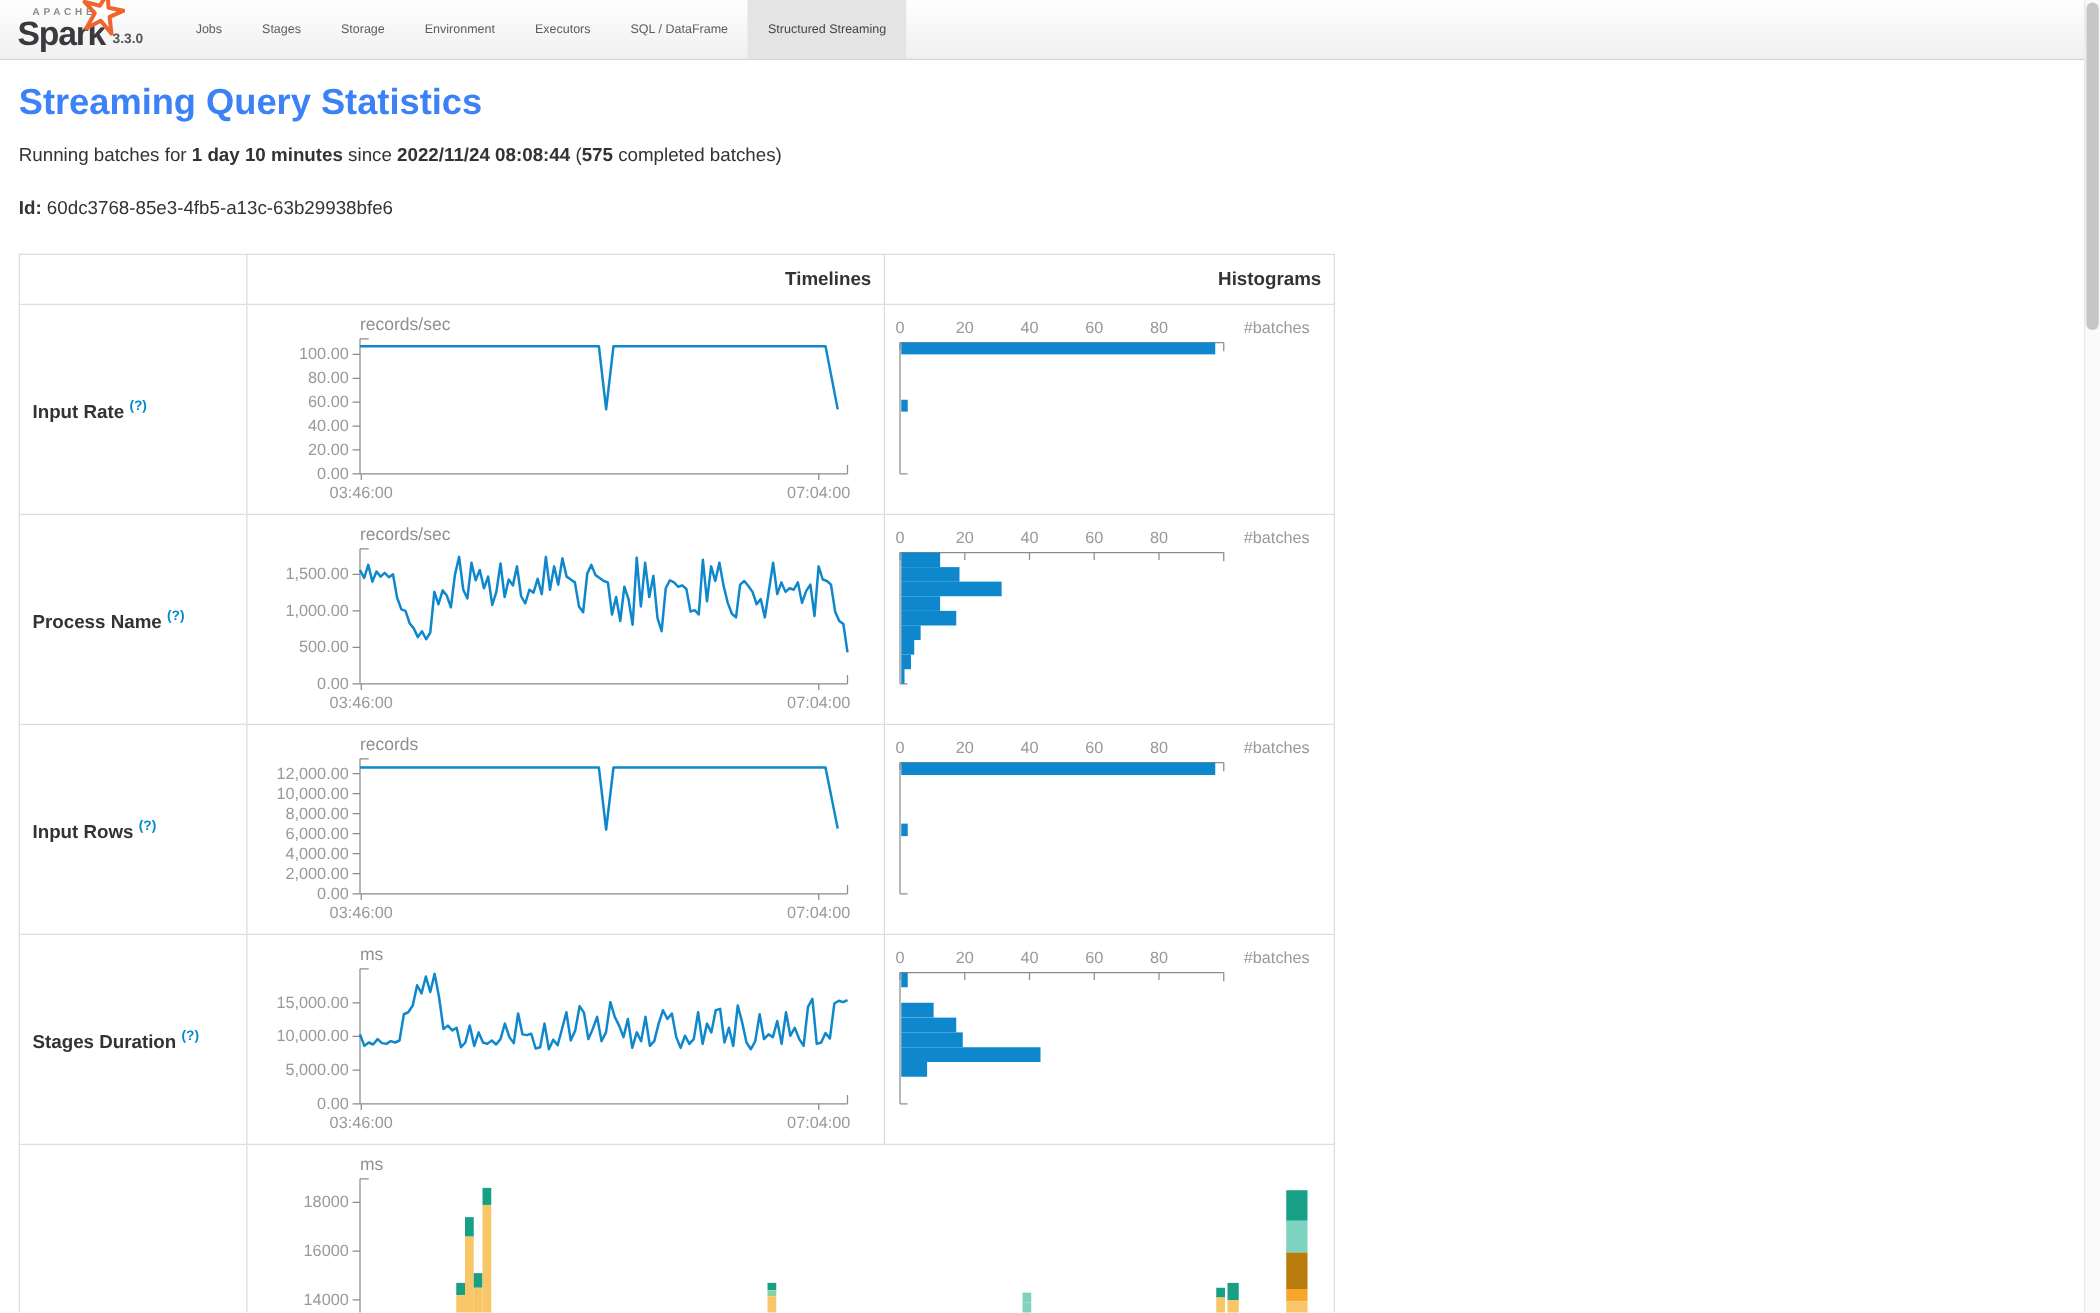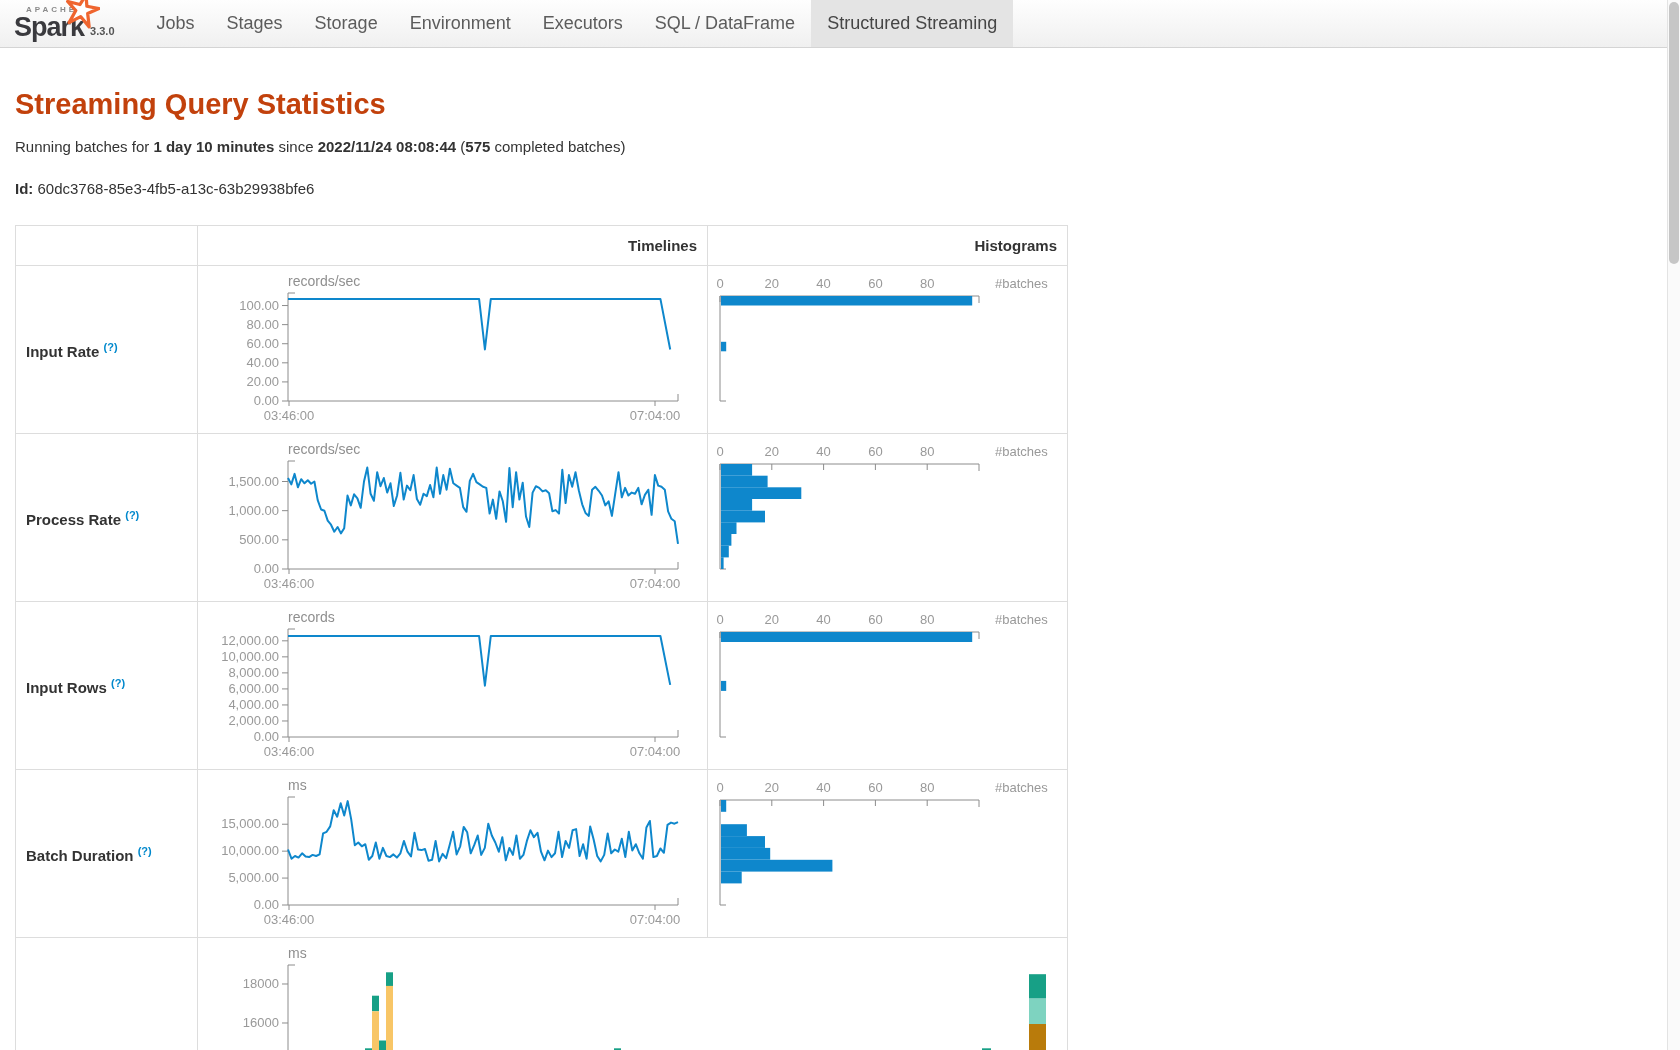--- a/index.html
+++ b/index.html
@@ -11,27 +11,27 @@
             background:linear-gradient(#fefefe,#f0f0f0);
             border-bottom:1px solid #d4d4d4; }
   .logo-wrap { display:flex; align-items:flex-end; margin:4px 26px 6px 14px; }
   .logo { position:relative; line-height:1; }
   .logo .apache { font-size:8px; letter-spacing:3px; color:#8a8a8a; font-weight:bold;
                   margin-left:12px; }
   .logo .spark-name { font-size:27px; font-weight:bold; color:#3a3a3e; letter-spacing:-1px; }
   .logo .star { position:absolute; top:-13px; right:-16px; }
   .logo-version { font-size:11px; font-weight:bold; color:#555; margin:0 0 4px 6px; }
   .nav-tabs { display:flex; list-style:none; }
-  .nav-tab { padding:0 16px; line-height:47px; font-size:18px; color:#5c5c5c; cursor:pointer; }
+  .nav-tab { padding:0 16px; line-height:47px; font-size:10px; color:#5c5c5c; cursor:pointer; }
   .nav-tab.active { background:#e4e4e4; color:#454545; }
   .app-name { margin-left:auto; margin-right:22px; line-height:47px; font-size:15px; color:#555; }
   .app-name b { color:#4d4d4d; }
   
   .content { padding:0 0 0 15px; }
-  h1.page-title { margin-top:40px; font-size:29px; font-weight:bold; color:#c2410c; }
+  h1.page-title { margin-top:18px; font-size:29px; font-weight:bold; color:#3b82f6; }
   .running-line { margin-top:17px; font-size:15px; }
   .meta-block { margin-top:23px; font-size:15px; line-height:21px; }
   
   table.stats { border-collapse:collapse; table-layout:fixed; margin-top:26px; }
   table.stats th, table.stats td { border:1px solid #ddd; background:#fff; }
   table.stats th { text-align:right; font-size:15px; padding:11px 10px; }
   td.label-cell { vertical-align:middle; padding-left:10px; font-size:15px; font-weight:bold; }
   td.label-cell sup a { color:#0088cc; text-decoration:none; font-weight:bold; font-size:11px; cursor:pointer; }
   td.chart-cell { padding:0; vertical-align:top; }
   svg { display:block; }
@@ -133,21 +133,21 @@
               <line x1="271" y1="30" x2="271" y2="37" stroke="#8c8c8c"></line>
               <text x="287" y="22" text-anchor="start" font-size="13" fill="#999999" font-family="&quot;Liberation Sans&quot;, sans-serif">#batches</text>
               <line x1="12" y1="30" x2="12" y2="135" stroke="#8c8c8c"></line>
               <line x1="12" y1="135" x2="18" y2="135" stroke="#8c8c8c"></line>
               <rect x="13" y="30.0" width="251.2" height="9.5" fill="#0e87cc"></rect>
               <rect x="13" y="75.8" width="5.2" height="9.5" fill="#0e87cc"></rect>
             </svg>
           </td>
         </tr>
         <tr>
-          <td class="label-cell"><span>Process Rate </span><sup><a>(?)</a></sup></td>
+          <td class="label-cell"><span>Process Name </span><sup><a>(?)</a></sup></td>
           <td class="chart-cell">
             <svg width="509" height="167">
               <text x="90" y="20" text-anchor="start" font-size="14" fill="#8f8f8f" font-family="&quot;Liberation Sans&quot;, sans-serif">records/sec</text>
               <line x1="90" y1="27" x2="97" y2="27" stroke="#8c8c8c"></line>
               <line x1="90" y1="27" x2="90" y2="135" stroke="#8c8c8c"></line>
               <line x1="84" y1="47.5" x2="90" y2="47.5" stroke="#8c8c8c"></line>
               <text x="81" y="51.5" text-anchor="end" font-size="13" fill="#999999" font-family="&quot;Liberation Sans&quot;, sans-serif">1,500.00</text>
               <line x1="84" y1="76.66666666666666" x2="90" y2="76.66666666666666" stroke="#8c8c8c"></line>
               <text x="81" y="80.66666666666666" text-anchor="end" font-size="13" fill="#999999" font-family="&quot;Liberation Sans&quot;, sans-serif">1,000.00</text>
               <line x1="84" y1="105.83333333333333" x2="90" y2="105.83333333333333" stroke="#8c8c8c"></line>
@@ -238,21 +238,21 @@
               <line x1="271" y1="30" x2="271" y2="37" stroke="#8c8c8c"></line>
               <text x="287" y="22" text-anchor="start" font-size="13" fill="#999999" font-family="&quot;Liberation Sans&quot;, sans-serif">#batches</text>
               <line x1="12" y1="30" x2="12" y2="135" stroke="#8c8c8c"></line>
               <line x1="12" y1="135" x2="18" y2="135" stroke="#8c8c8c"></line>
               <rect x="13" y="30.0" width="251.2" height="10.0" fill="#0e87cc"></rect>
               <rect x="13" y="78.9" width="5.2" height="10.0" fill="#0e87cc"></rect>
             </svg>
           </td>
         </tr>
         <tr>
-          <td class="label-cell"><span>Batch Duration </span><sup><a>(?)</a></sup></td>
+          <td class="label-cell"><span>Stages Duration </span><sup><a>(?)</a></sup></td>
           <td class="chart-cell">
             <svg width="509" height="167">
               <text x="90" y="20" text-anchor="start" font-size="14" fill="#8f8f8f" font-family="&quot;Liberation Sans&quot;, sans-serif">ms</text>
               <line x1="90" y1="27" x2="97" y2="27" stroke="#8c8c8c"></line>
               <line x1="90" y1="27" x2="90" y2="135" stroke="#8c8c8c"></line>
               <line x1="84" y1="54.23076923076923" x2="90" y2="54.23076923076923" stroke="#8c8c8c"></line>
               <text x="81" y="58.23076923076923" text-anchor="end" font-size="13" fill="#999999" font-family="&quot;Liberation Sans&quot;, sans-serif">15,000.00</text>
               <line x1="84" y1="81.15384615384616" x2="90" y2="81.15384615384616" stroke="#8c8c8c"></line>
               <text x="81" y="85.15384615384616" text-anchor="end" font-size="13" fill="#999999" font-family="&quot;Liberation Sans&quot;, sans-serif">10,000.00</text>
               <line x1="84" y1="108.07692307692308" x2="90" y2="108.07692307692308" stroke="#8c8c8c"></line>

